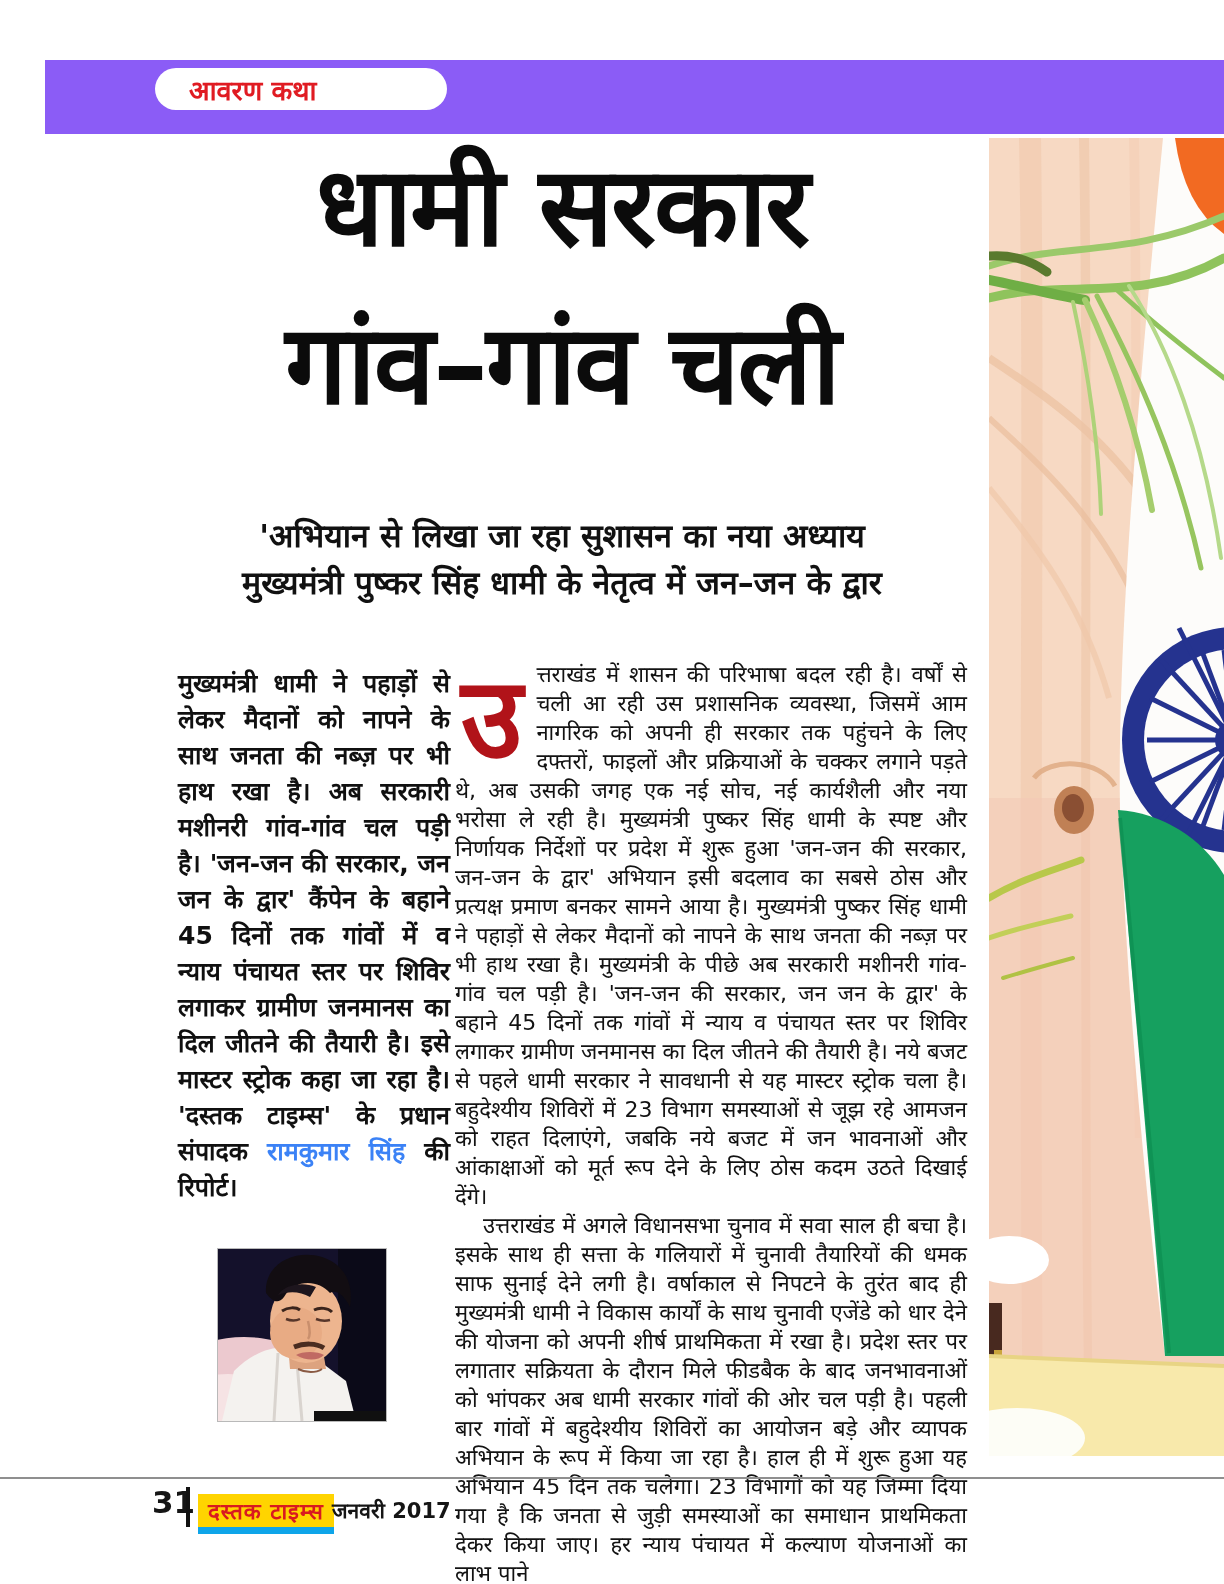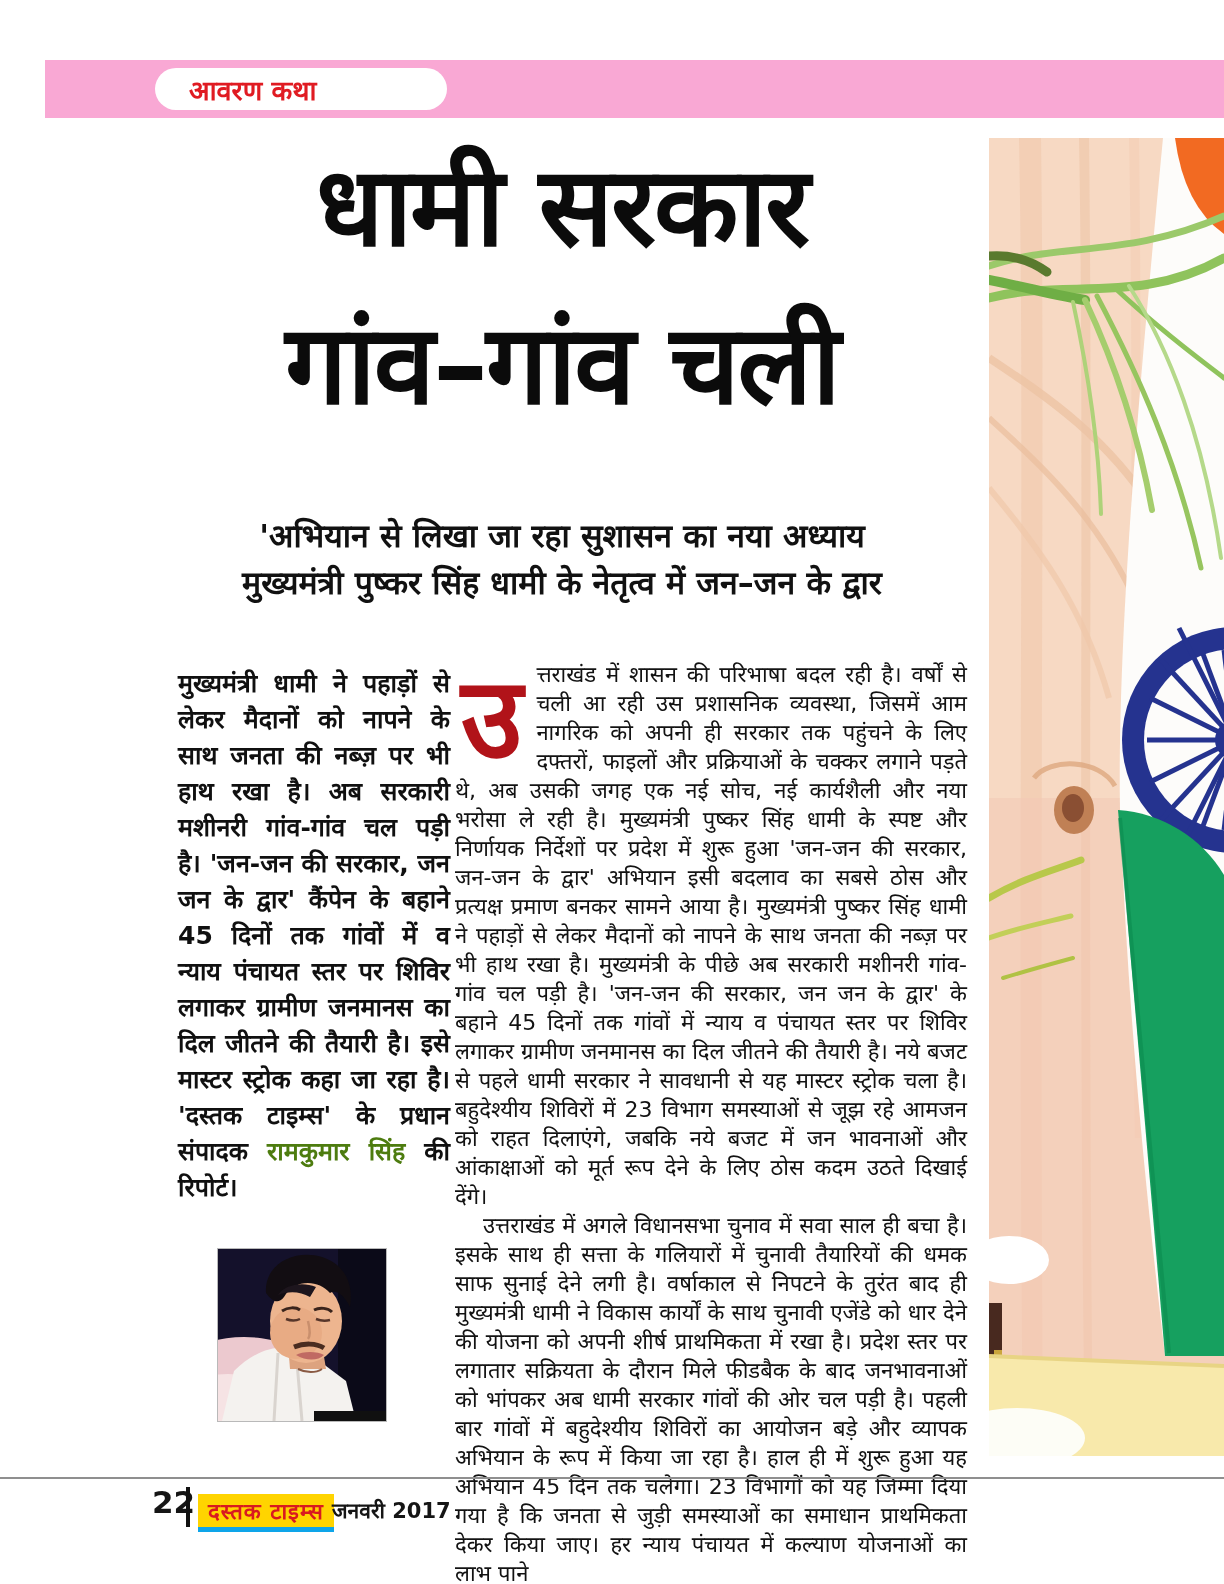--- a/index.html
+++ b/index.html
@@ -3,57 +3,57 @@
 <meta charset="utf-8">
 <style>
   html,body{margin:0;padding:0;}
   body{
     width:1224px;height:1584px;position:relative;background:#ffffff;
     font-family:"DejaVu Sans", sans-serif;overflow:hidden;
   }
   .abs{position:absolute;}
 
   
-  .topbar{left:45px;top:60px;right:0;height:58px;background:#f9a8d4;}
+  .topbar{left:45px;top:60px;right:0;height:74px;background:#8b5cf6;}
   .topbar-pill{position:absolute;left:110px;top:8px;width:292px;height:42px;
     background:#ffffff;border-radius:22px;display:flex;align-items:center;}
   .topbar-pill span{color:#e01b22;font-weight:bold;font-size:27px;padding-left:34px;}
 
   
   .headline{left:148px;top:128px;width:828px;text-align:center;color:#0b0b0b;
     font-weight:900;font-size:110px;line-height:158px;letter-spacing:-2px;}
   .headline div{white-space:nowrap;}
 
   
   .subhead{left:150px;top:513px;width:824px;text-align:center;color:#111;
     font-weight:bold;font-size:32px;line-height:47px;}
 
   
   .standfirst{left:178px;top:666px;width:272px;font-weight:bold;font-size:25px;
     line-height:36px;color:#101010;text-align:justify;}
-  .standfirst .red{color:#4d7c0f;}
+  .standfirst .red{color:#3b82f6;}
 
   
   .bodycol{left:455px;top:660px;width:512px;color:#121212;font-size:22px;
     line-height:29px;text-align:justify;}
   .dropcap{float:left;color:#b11319;font-weight:bold;font-size:112px;
     line-height:96px;padding:10px 14px 6px 6px;}
   .p2{text-indent:28px;margin-top:0;}
 
   
   .portrait{left:217px;top:1248px;width:168px;height:172px;border:1px solid #b9b9b9;}
 
   
   .coverphoto{left:989px;top:138px;width:235px;height:1318px;}
 
   
   .footrule{left:0;top:1477px;right:0;height:2px;background:#8f8f8f;}
   .foot-page{left:152px;top:1484px;font-size:31px;font-weight:900;color:#151515;}
   .foot-bar{left:186px;top:1487px;width:4px;height:40px;background:#111;}
-  .foot-logo{left:198px;top:1494px;background:#ffd400;border-bottom:5px solid #0ea5e9;
+  .foot-logo{left:198px;top:1494px;background:#ffd400;border-bottom:7px solid #0ea5e9;
     padding:1px 10px 2px 10px;}
   .foot-logo span{color:#d91920;font-weight:900;font-size:22px;letter-spacing:1px;}
   .foot-issue{left:332px;top:1496px;font-size:21px;font-weight:900;color:#151515;}
 </style>
 </head>
 <body>
 
 <div class="abs topbar">
   <div class="topbar-pill">
     <span>आवरण कथा</span>
@@ -175,18 +175,18 @@
     <ellipse cx="20" cy="1122" rx="40" ry="24" fill="#ffffff"></ellipse>
     <rect x="0" y="1165" width="13" height="105" fill="#48291f"></rect>
     <rect x="5" y="1212" width="8" height="62" fill="#caa53d"></rect>
     <path d="M0,1218 L235,1228 L235,1318 L0,1318 Z" fill="#f8e9ab"></path>
     <path d="M0,1218 L235,1228" stroke="#e8d484" stroke-width="4" fill="none"></path>
     <ellipse cx="28" cy="1300" rx="68" ry="30" fill="#fdfdf6"></ellipse>
   </svg>
 </div>
 
 <div class="abs footrule"></div>
-<div class="abs foot-page">22</div>
+<div class="abs foot-page">31</div>
 <div class="abs foot-bar"></div>
 <div class="abs foot-logo">
   <span>दस्तक टाइम्स</span>
 </div>
 <div class="abs foot-issue">जनवरी 2017</div>
 
 </body></html>

